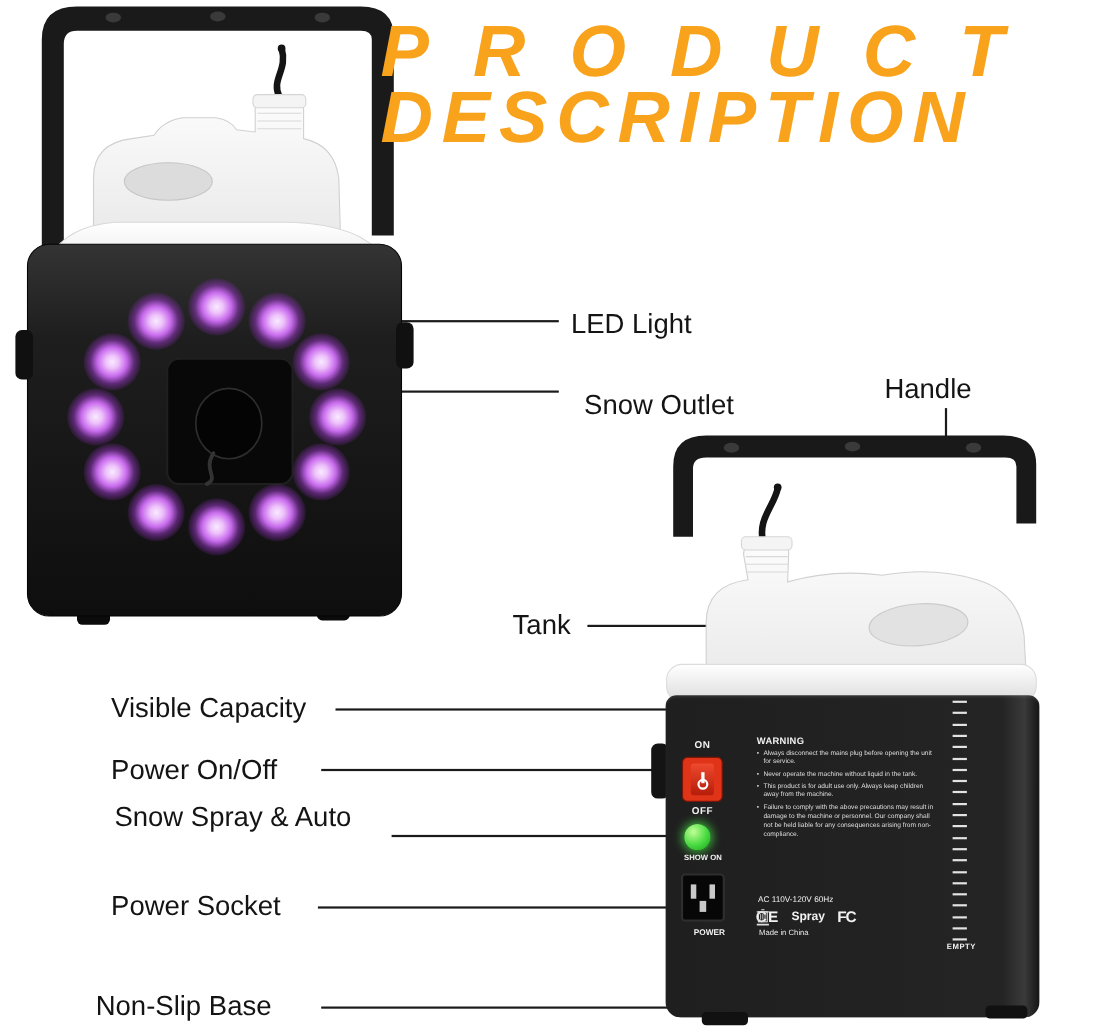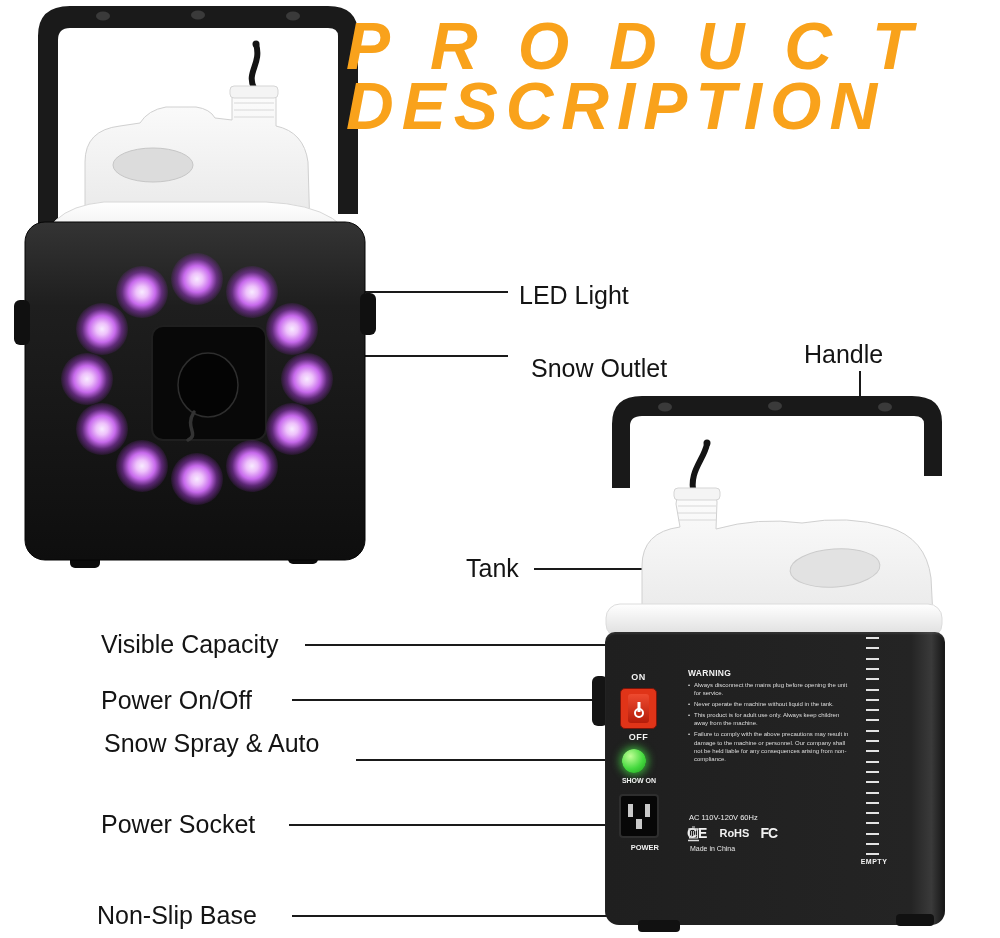--- a/index.html
+++ b/index.html
@@ -113,21 +113,21 @@
   <div class="callout-label" style="left:519px; top:281px;">LED Light</div>
   <div class="callout-label" style="left:531px; top:342px;margin-top:12px;">Snow Outlet</div>
   <div class="callout-label" style="left:804px; top:340px;">Handle</div>
   <div class="callout-label" style="left:466px; top:554px;">Tank</div>
   <div class="callout-label" style="left:101px; top:630px;">Visible Capacity</div>
   <div class="callout-label" style="left:101px; top:686px;">Power On/Off</div>
   <div class="callout-label" style="left:104px; top:728px; line-height:31px;">
     <span style="display:block">Snow Spray &amp; Auto</span>
   </div>
   <div class="callout-label" style="left:101px; top:810px;">Power Socket</div>
-  <div class="callout-label" style="left:97px; top:901px;">Non-Slip Base</div>
+  <div class="callout-label" style="left:87px; top:901px;">Non-Slip Base</div>
 
   <div class="machine" id="front-machine">
     <svg width="380" height="585" viewBox="0 0 380 585">
       <defs>
         <linearGradient id="faceGrad" x1="0" y1="0" x2="0" y2="1">
           <stop offset="0" stop-color="#343434"></stop>
             <stop offset="0.25" stop-color="#1e1e1e"></stop>
             <stop offset="1" stop-color="#0e0e0e"></stop>
         </linearGradient>
         <linearGradient id="whiteGrad" x1="0" y1="0" x2="0" y2="1">
@@ -234,21 +234,21 @@
       <div class="socket">
         <div class="slot-v left"></div>
         <div class="slot-v right"></div>
         <div class="slot-c"></div>
       </div>
       <div class="power-label">POWER</div>
 
       <div class="ac-rating">AC 110V-120V 60Hz</div>
       <div class="cert-row">
         <span class="cert-ce">CE</span>
-        <span class="cert-rohs">RoHS</span>
+        <span class="cert-rohs">Spray</span>
         <span class="cert-fcc">FC</span>
         <svg width="13" height="17" viewBox="0 0 13 17">
           <rect x="2.5" y="4" width="8" height="9" fill="none" stroke="#ddd" stroke-width="1"></rect>
           <line x1="1" y1="4" x2="12" y2="4" stroke="#ddd" stroke-width="1"></line>
           <line x1="5" y1="2" x2="8" y2="2" stroke="#ddd" stroke-width="1"></line>
           <line x1="4.5" y1="6" x2="4.5" y2="11" stroke="#ddd" stroke-width="0.8"></line>
           <line x1="6.5" y1="6" x2="6.5" y2="11" stroke="#ddd" stroke-width="0.8"></line>
           <line x1="8.5" y1="6" x2="8.5" y2="11" stroke="#ddd" stroke-width="0.8"></line>
           <line x1="1" y1="15.5" x2="12" y2="15.5" stroke="#ddd" stroke-width="1.5"></line>
         </svg>

